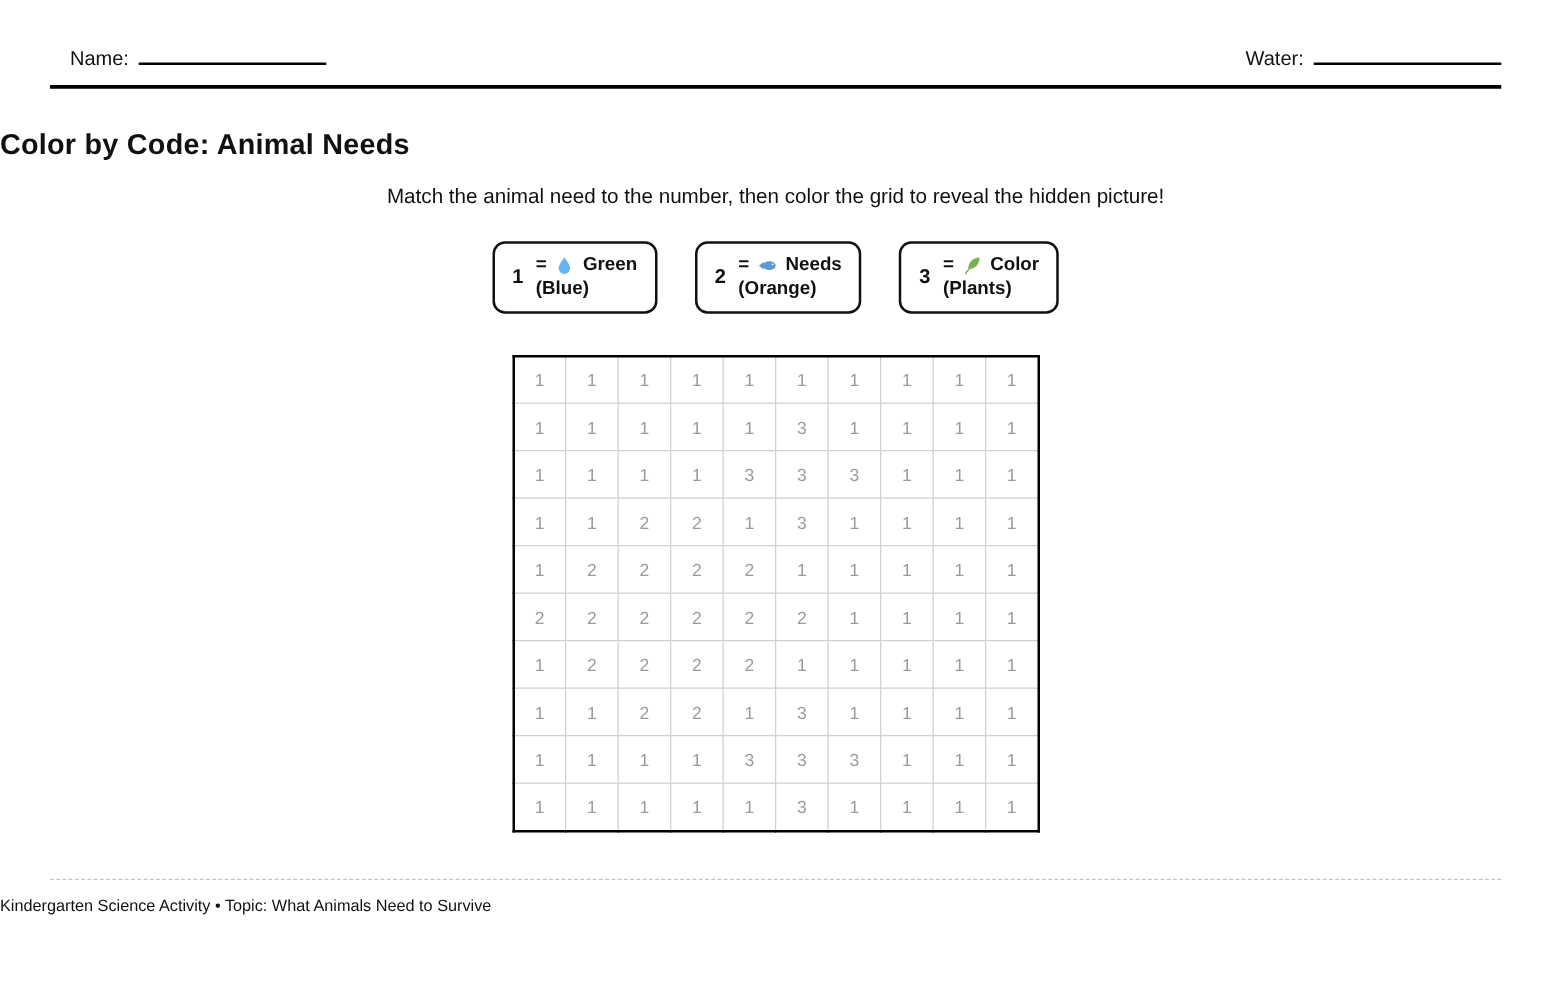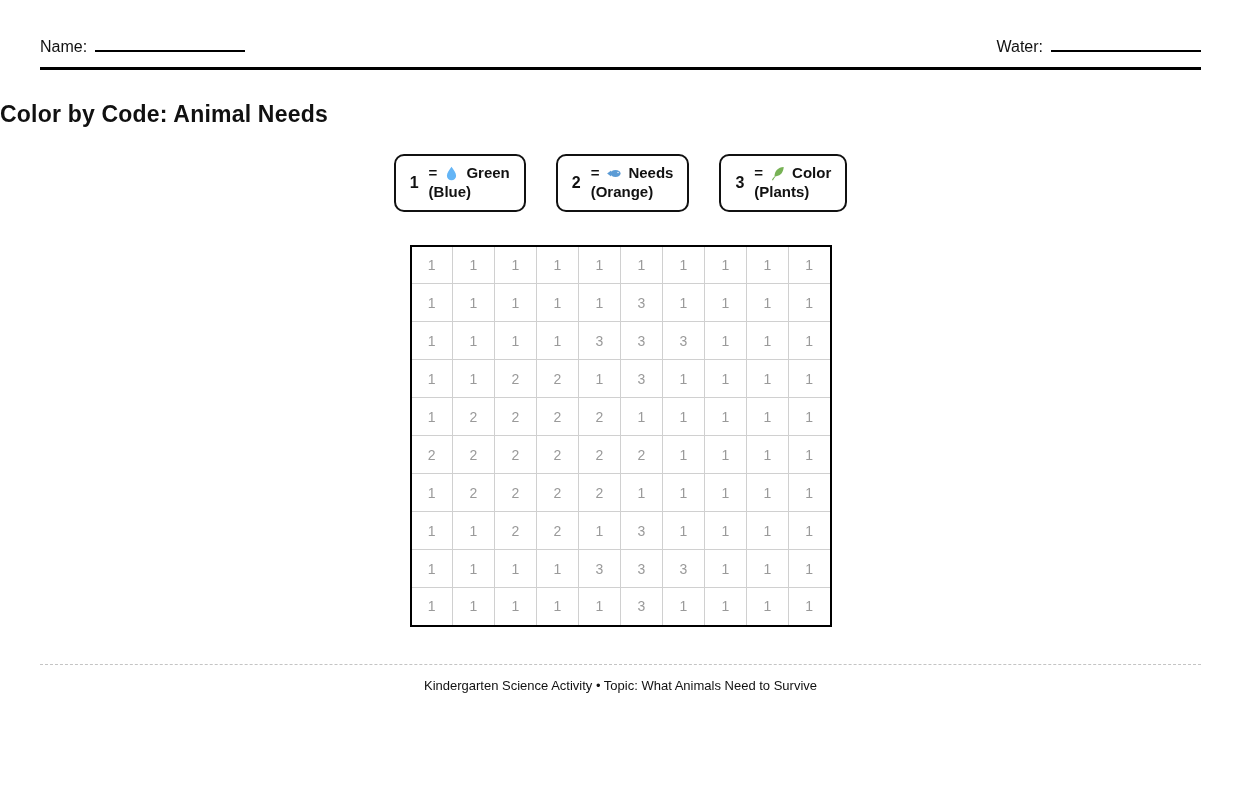--- a/index.html
+++ b/index.html
@@ -3,21 +3,21 @@
 <meta charset="utf-8">
 <style>
   * { margin: 0; padding: 0; box-sizing: border-box; }
   html, body { width: 1241px; height: 788px; background: #ffffff; }
   body { font-family: "Liberation Sans", sans-serif; color: #111; overflow: hidden; }
   .page { width: 1241px; height: 788px; position: relative; }
 
   
   .header-row {
     display: flex; justify-content: space-between; align-items: baseline;
-    padding: 38px 40px 0 40px;
+    padding: 38px 40px 0 56px;
     font-size: 16px;
   }
   .fill-line {
     display: inline-block; width: 150px;
     border-bottom: 2px solid #000;
     height: 14px; margin-left: 8px;
     vertical-align: baseline;
   }
   .header-rule {
     height: 3px; background: #000;
@@ -59,39 +59,40 @@
     text-align: center; vertical-align: middle;
     font-size: 14px; color: #9a9a9a;
   }
 
   
   .footer-rule {
     border-top: 1px dashed #c4c4c4;
     margin: 37px 40px 0 40px;
   }
   .footer-text {
-    text-align: center; font-size: 13px; margin-top: 13px; color: #111;
+    text-align: left; font-size: 13px; margin-top: 13px; color: #111;
   }
 </style>
 </head>
 <body>
 
 <div class="page">
 
   <div class="header-row">
     <div>
       <span>Name:</span><span class="fill-line"></span>
     </div>
     <div>
       <span>Water:</span><span class="fill-line"></span>
     </div>
   </div>
   <div class="header-rule"></div>
 
   <h1 class="title">Color by Code: Animal Needs</h1>
+  <p class="subtitle">Match the animal need to the number, then color the grid to reveal the hidden picture!</p>
 
   <div class="legend">
 
     <div class="legend-box">
       <span class="legend-num">1</span>
       <span class="legend-text">
         <span class="legend-line">
           <span>=</span>
           <svg class="legend-icon" viewBox="0 0 24 24">
             <path d="M12 2.5 C9.2 6.8 5.5 11.4 5.5 15 a6.5 6.5 0 0 0 13 0 C18.5 11.4 14.8 6.8 12 2.5 Z" fill="#64b5f6"></path>

